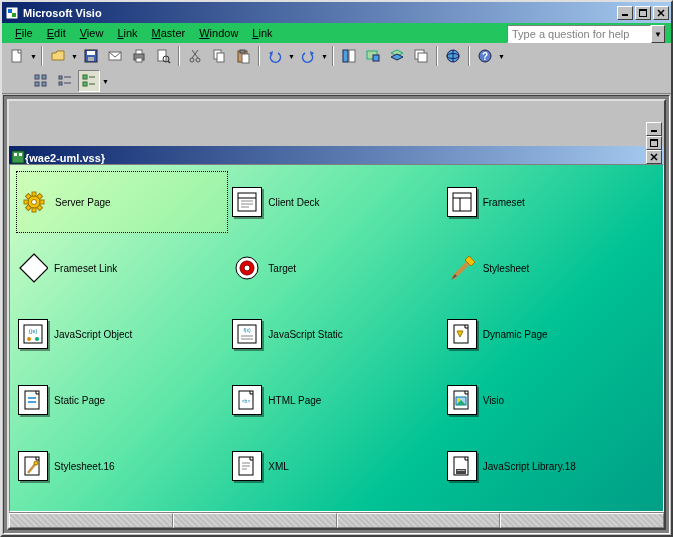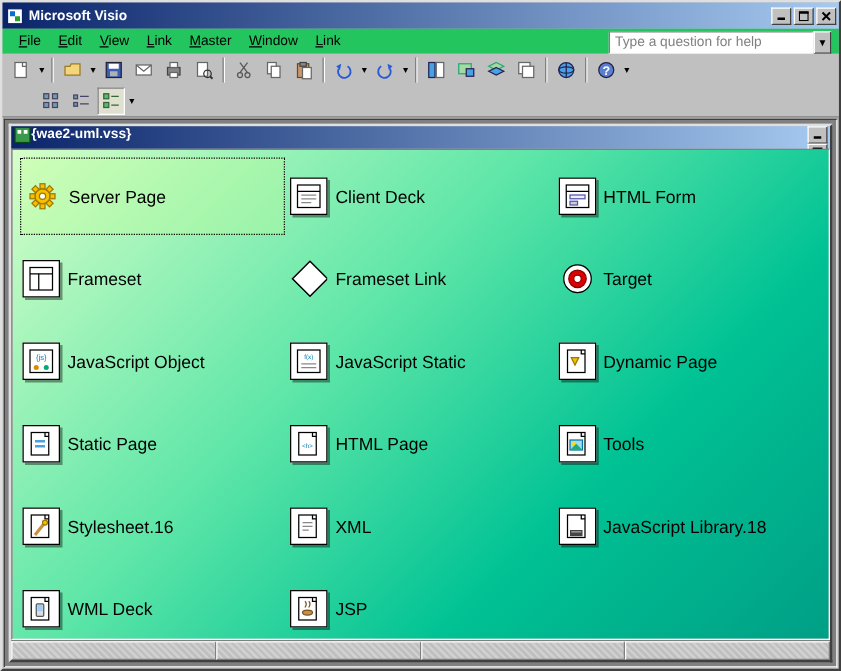--- a/index.html
+++ b/index.html
@@ -61,21 +61,21 @@
     cursor:pointer;
     text-decoration: underline;
     text-decoration-color: transparent;
   }
   .menubar .menu-item::first-letter { text-decoration: underline; }
   .help-box {
     margin-left:auto;
     background:#fff;
     border:1px solid;
     border-color:#808080 #fff #fff #808080;
-    width:164px; height:18px;
+    width:144px; height:18px;
     display:flex;align-items:center;
     padding:0 4px;
     color:#808080;
     font-size:11px;
   }
   .help-dd {
     width:14px; height:18px;
     background:#c0c0c0;
     border:1px solid;
     border-color:#fff #404040 #404040 #fff;
@@ -116,23 +116,24 @@
     position:absolute;
     left:3px; top:3px; right:3px; bottom:3px;
     border:2px solid;
     border-color:#dfdfdf #404040 #404040 #dfdfdf;
     background:#c0c0c0;
     display:flex;flex-direction:column;
   }
   .child-titlebar {
     background: linear-gradient(to right, #0a246a, #a6caf0);
     height:18px;
-    display:flex;align-items:flex-start;
+    display:flex;align-items:flex-end;
     color:white;font-weight:bold;font-size:11px;
     padding:0 2px;
+    margin-top:45px;
   }
   .child-titlebar .title-text{flex:1;}
   .child-body{
     flex:1;
     background: linear-gradient(135deg, #d6ffc8 0%, #5ee6a8 40%, #00c294 70%, #009f86 100%);
     position:relative;
     overflow:hidden;
     border:1px solid;
     border-color:#808080 #fff #fff #808080;
   }
@@ -165,21 +166,21 @@
     display:flex;align-items:center;justify-content:center;
     flex-shrink:0;
     position:relative;
     overflow:hidden;
   }
   .stencil-icon.nofill{
     background:transparent;border:none;box-shadow:none;
   }
   .stencil-label{
     font-weight:normal;
-    font-size:14px;
+    font-size:10px;
   }
 
   
   .child-scroll-h {
     height:16px;
     background:#c0c0c0;
     border-top:1px solid #808080;
     display:flex;
   }
   .scroll-segment{
@@ -452,31 +453,20 @@
                   <line x1="5" y1="16" x2="13" y2="16" stroke="#888"></line>
                 </svg>
               </div>
               <span class="stencil-label">Client Deck</span>
             </div>
             <div class="stencil-item">
               <div class="stencil-icon">
                 <svg width="22" height="22">
                   <rect x="2" y="2" width="18" height="18" fill="#fff" stroke="#000"></rect>
                   <line x1="2" y1="7" x2="20" y2="7" stroke="#000"></line>
-                  <rect x="5" y="10" width="12" height="3" fill="#eef" stroke="#55a"></rect>
-                  <rect x="5" y="15" width="6" height="3" fill="#ccd" stroke="#55a"></rect>
-                </svg>
-              </div>
-              <span class="stencil-label">HTML Form</span>
-            </div>
-            <div class="stencil-item">
-              <div class="stencil-icon">
-                <svg width="22" height="22">
-                  <rect x="2" y="2" width="18" height="18" fill="#fff" stroke="#000"></rect>
-                  <line x1="2" y1="7" x2="20" y2="7" stroke="#000"></line>
                   <line x1="9" y1="7" x2="9" y2="20" stroke="#000"></line>
                 </svg>
               </div>
               <span class="stencil-label">Frameset</span>
             </div>
             <div class="stencil-item">
               <div class="stencil-icon nofill">
                 <svg width="32" height="32">
                   <polygon points="16,2 30,16 16,30 2,16" fill="#fff" stroke="#000" stroke-width="1.2"></polygon>
                 </svg>
@@ -487,20 +477,30 @@
               <div class="stencil-icon nofill">
                 <svg width="26" height="26">
                   <circle cx="13" cy="13" r="11" fill="#fff" stroke="#000"></circle>
                   <circle cx="13" cy="13" r="7" fill="#d00" stroke="#800"></circle>
                   <circle cx="13" cy="13" r="3" fill="#fff" stroke="#800"></circle>
                 </svg>
               </div>
               <span class="stencil-label">Target</span>
             </div>
             <div class="stencil-item">
+              <div class="stencil-icon nofill">
+                <svg width="32" height="32">
+                  <line x1="6" y1="26" x2="24" y2="8" stroke="#c89040" stroke-width="4"></line>
+                  <polygon points="22,4 28,10 24,14 18,8" fill="#f5c000" stroke="#a07800"></polygon>
+                  <polygon points="4,28 8,22 10,24" fill="#555"></polygon>
+                </svg>
+              </div>
+              <span class="stencil-label">Stylesheet</span>
+            </div>
+            <div class="stencil-item">
               <div class="stencil-icon">
                 <svg width="22" height="22">
                   <rect x="2" y="2" width="18" height="18" fill="#fff" stroke="#000"></rect>
                   <text x="11" y="10" font-size="6" text-anchor="middle" fill="#07a">{js}</text>
                   <circle cx="7" cy="16" r="2" fill="#d80"></circle>
                   <circle cx="15" cy="16" r="2" fill="#0a7"></circle>
                 </svg>
               </div>
               <span class="stencil-label">JavaScript Object</span>
             </div>
@@ -549,21 +549,21 @@
             <div class="stencil-item">
               <div class="stencil-icon">
                 <svg width="22" height="22">
                   <rect x="3" y="2" width="14" height="18" fill="#fff" stroke="#000"></rect>
                   <polyline points="14,2 14,5 17,5" fill="none" stroke="#000"></polyline>
                   <rect x="5" y="8" width="10" height="8" fill="#a8d8f0" stroke="#07a"></rect>
                   <circle cx="8" cy="11" r="1.5" fill="#fd0"></circle>
                   <polygon points="5,16 10,11 15,16" fill="#2a7"></polygon>
                 </svg>
               </div>
-              <span class="stencil-label">Tools</span>
+              <span class="stencil-label">Visio</span>
             </div>
             <div class="stencil-item">
               <div class="stencil-icon">
                 <svg width="22" height="22">
                   <rect x="3" y="2" width="14" height="18" fill="#fff" stroke="#000"></rect>
                   <polyline points="14,2 14,5 17,5" fill="none" stroke="#000"></polyline>
                   <line x1="6" y1="18" x2="14" y2="8" stroke="#c89040" stroke-width="2.5"></line>
                   <circle cx="14" cy="8" r="2" fill="#f5c000" stroke="#a07800"></circle>
                 </svg>
               </div>

